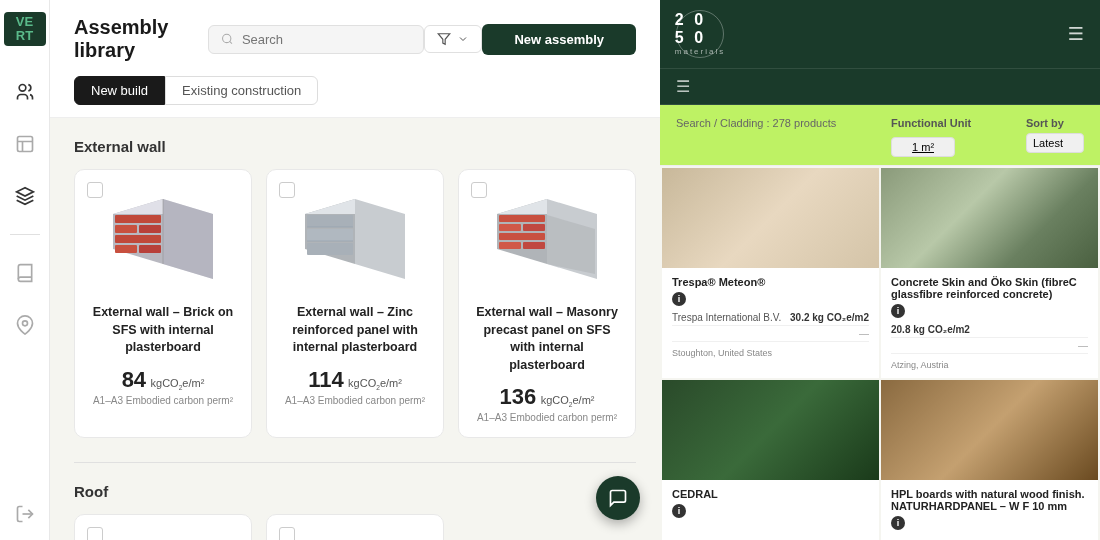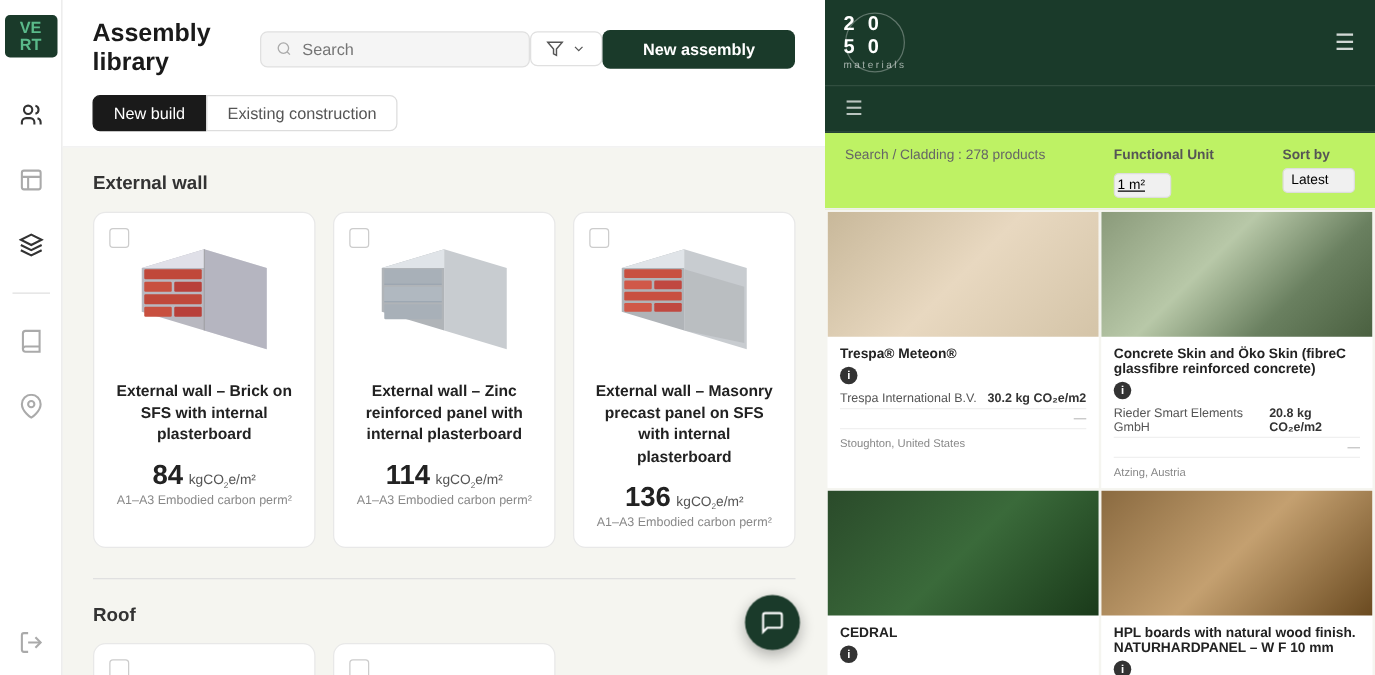--- a/index.html
+++ b/index.html
@@ -291,21 +291,21 @@
     .functional-unit-label {
       font-size: 11px;
       color: #555;
       font-weight: 600;
       margin-bottom: 8px;
     }
     .functional-unit-select {
       background: #f0f0f0;
       border: 1px solid #ddd;
       border-radius: 4px;
-      padding: 3px 20px 3px 2px;
+      padding: 3px 20px 3px 20px;
       font-size: 11px;
       appearance: none;
       cursor: pointer;
       text-decoration: underline;
     }
     .sort-label {
       font-size: 11px;
       color: #555;
       font-weight: 600;
       margin-bottom: 4px;
@@ -683,21 +683,20 @@
 
       <div class="product-card">
         <div class="product-img-placeholder img-concrete"></div>
         <div class="product-info">
           <div class="product-name">
             <span>Concrete Skin and Öko Skin (fibreC glassfibre reinforced concrete)</span>
             <span class="info-badge">i</span>
           </div>
           <div class="product-metrics">
             <div class="metric-row">
-              <span>Rieder Smart Elements GmbH</span>
               <span class="metric-value">20.8 kg CO₂e/m2</span>
             </div>
             <div class="metric-row">
               <span></span>
               <span class="metric-dash">—</span>
             </div>
             <div class="product-footer">
               <span>Atzing, Austria</span>
             </div>
           </div>

